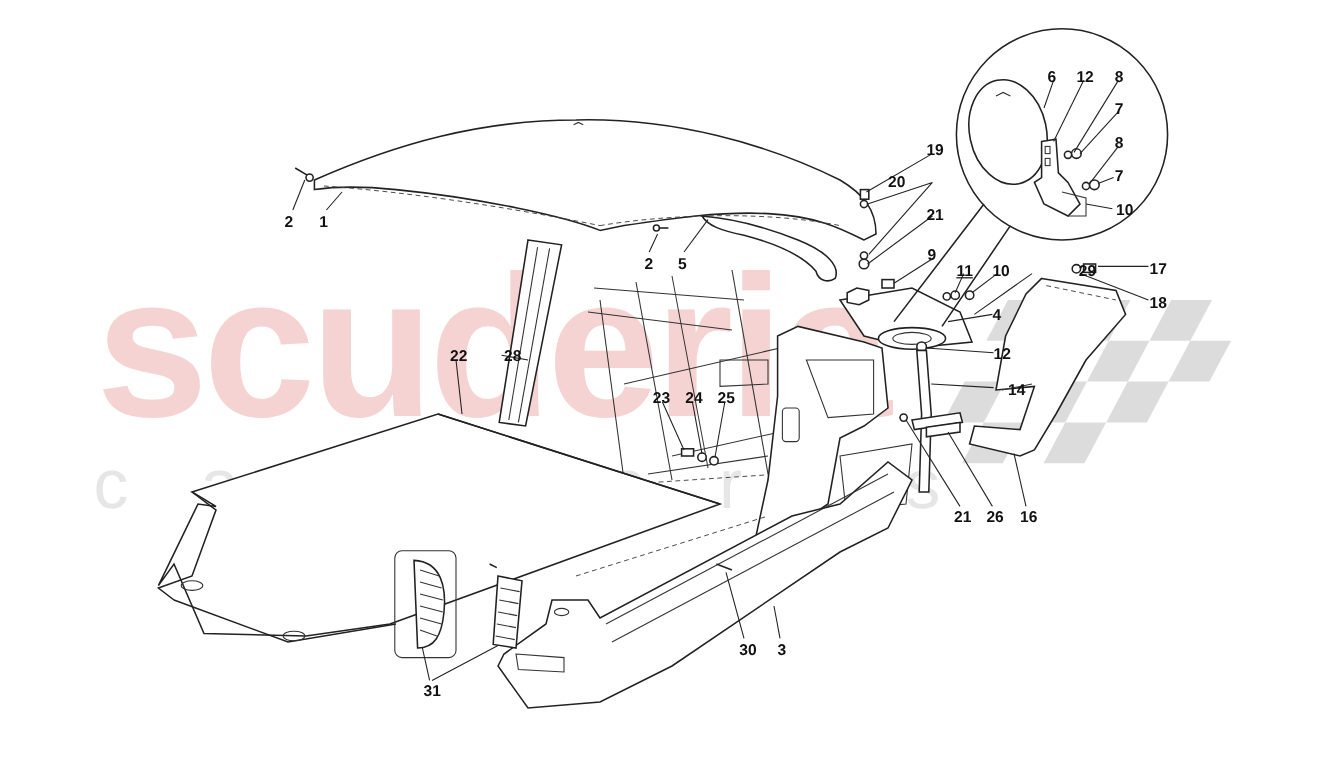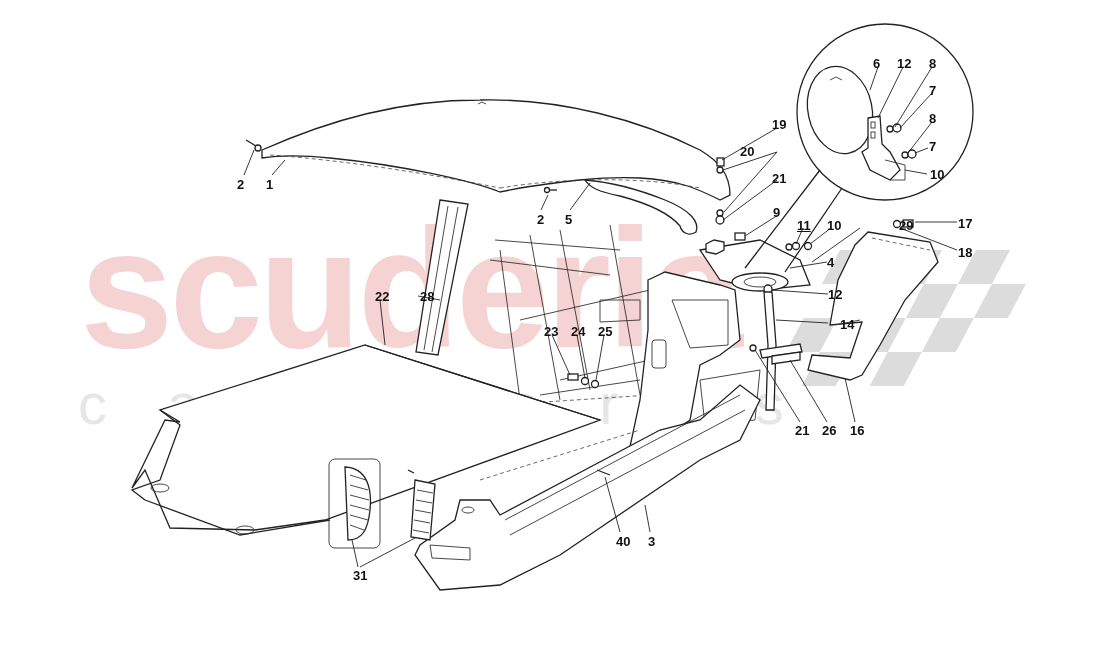--- a/index.html
+++ b/index.html
@@ -243,15 +243,15 @@
   <span class="callout" style="left:728px;top:145px;margin-left:12px;">20</span>
   <span class="callout" style="left:772px;top:172px;">21</span>
   <span class="callout" style="left:375px;top:290px;">22</span>
   <span class="callout" style="left:544px;top:325px;">23</span>
   <span class="callout" style="left:571px;top:325px;">24</span>
   <span class="callout" style="left:598px;top:325px;">25</span>
   <span class="callout" style="left:822px;top:424px;">26</span>
   <span class="callout" style="left:795px;top:424px;">21</span>
   <span class="callout" style="left:404px;top:290px;margin-left:16px;">28</span>
   <span class="callout" style="left:856px;top:219px;margin-left:43px;">29</span>
-  <span class="callout" style="left:616px;top:535px;">40</span>
+  <span class="callout" style="left:616px;top:535px;">30</span>
   <span class="callout" style="left:353px;top:569px;">31</span>
 </div>
 
 </body></html>

